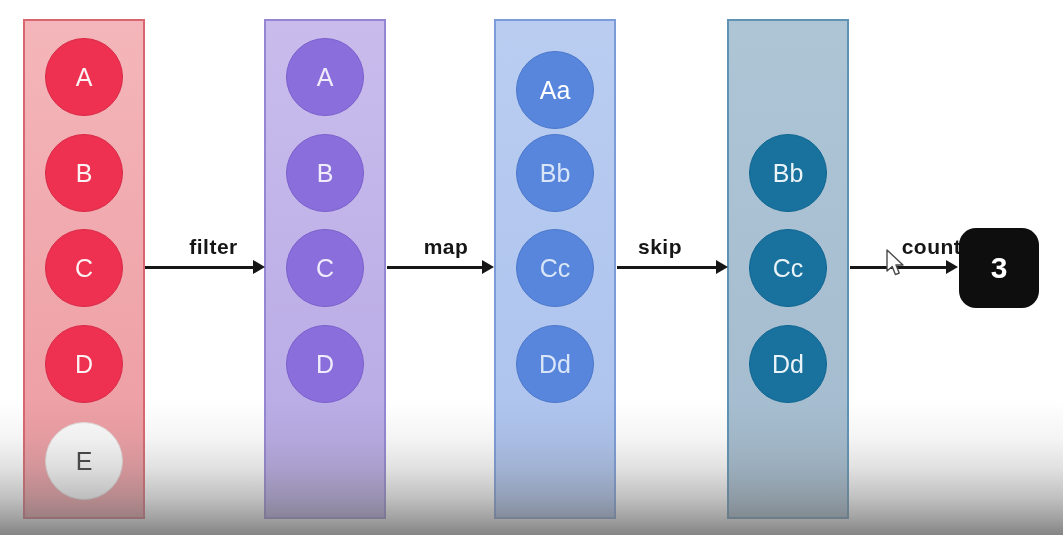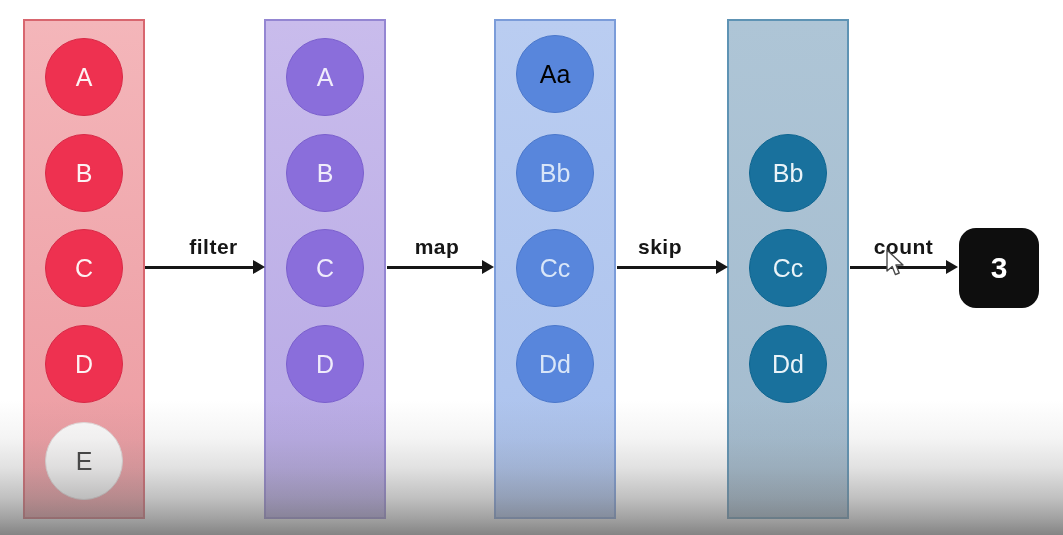--- a/index.html
+++ b/index.html
@@ -27,23 +27,23 @@
   }
   .a0{left:145px;width:109px}
   .a1{left:387px;width:96px}
   .a2{left:617px;width:100px}
   .a3{left:850px;width:97px}
   .op-label{
     position:absolute;top:235px;font-size:21px;font-weight:700;
     color:#161616;text-align:center;letter-spacing:0.5px;
   }
   .l0{left:145px;width:137px}
-  .l1{left:378px;width:118px}
+  .l1{left:387px;width:118px}
   .l2{left:617px;width:86px}
-  .l3{left:850px;width:107px}
+  .l3{left:878px;width:107px}
   .result{
     position:absolute;left:959px;top:228px;width:80px;height:80px;
     border-radius:17px;display:flex;align-items:center;justify-content:center;
     font-size:30px;font-weight:700;
   }
   .cursor{position:absolute;left:884px;top:249px;width:22px;height:29px;}
   .fade{
     position:absolute;left:0;right:0;bottom:0;height:135px;
     pointer-events:none;
     background:linear-gradient(180deg,
@@ -68,21 +68,21 @@
         <div class="circle" style="top: 304px; background: rgb(238, 49, 80); border-color: rgb(216, 41, 70); color: rgb(253, 242, 243);">D</div>
         <div class="circle" style="top: 401px; background: rgb(251, 250, 250); border-color: rgb(226, 218, 218); color: rgb(61, 61, 61);">E</div>
       </div>
       <div class="column" style="left: 264px; border-color: rgb(148, 134, 210); background: linear-gradient(rgb(201, 188, 236), rgb(182, 168, 228));">
         <div class="circle" style="top: 17px; background: rgb(138, 110, 219); border-color: rgb(122, 95, 205); color: rgb(240, 236, 251);">A</div>
         <div class="circle" style="top: 113px; background: rgb(138, 110, 219); border-color: rgb(122, 95, 205); color: rgb(240, 236, 251);">B</div>
         <div class="circle" style="top: 208px; background: rgb(138, 110, 219); border-color: rgb(122, 95, 205); color: rgb(240, 236, 251);">C</div>
         <div class="circle" style="top: 304px; background: rgb(138, 110, 219); border-color: rgb(122, 95, 205); color: rgb(240, 236, 251);">D</div>
       </div>
       <div class="column" style="left: 494px; border-color: rgb(123, 156, 217); background: linear-gradient(rgb(186, 205, 241), rgb(171, 194, 237));">
-        <div class="circle" style="top: 14px; background: rgb(88, 134, 220); border-color: rgb(74, 119, 203); color: #000000;">Aa</div>
+        <div class="circle" style="top: 30px; background: rgb(88, 134, 220); border-color: rgb(74, 119, 203); color: #ffffff;">Aa</div>
         <div class="circle" style="top: 113px; background: rgb(88, 134, 220); border-color: rgb(74, 119, 203); color: rgb(217, 230, 248);">Bb</div>
         <div class="circle" style="top: 208px; background: rgb(88, 134, 220); border-color: rgb(74, 119, 203); color: rgb(217, 230, 248);">Cc</div>
         <div class="circle" style="top: 304px; background: rgb(88, 134, 220); border-color: rgb(74, 119, 203); color: rgb(217, 230, 248);">Dd</div>
       </div>
       <div class="column" style="left: 727px; border-color: rgb(94, 147, 180); background: linear-gradient(rgb(174, 197, 214), rgb(163, 187, 206));">
         <div class="circle" style="top: 113px; background: rgb(25, 113, 157); border-color: rgb(14, 101, 144); color: rgb(234, 243, 248);">Bb</div>
         <div class="circle" style="top: 208px; background: rgb(25, 113, 157); border-color: rgb(14, 101, 144); color: rgb(234, 243, 248);">Cc</div>
         <div class="circle" style="top: 304px; background: rgb(25, 113, 157); border-color: rgb(14, 101, 144); color: rgb(234, 243, 248);">Dd</div>
       </div>
     </div>

